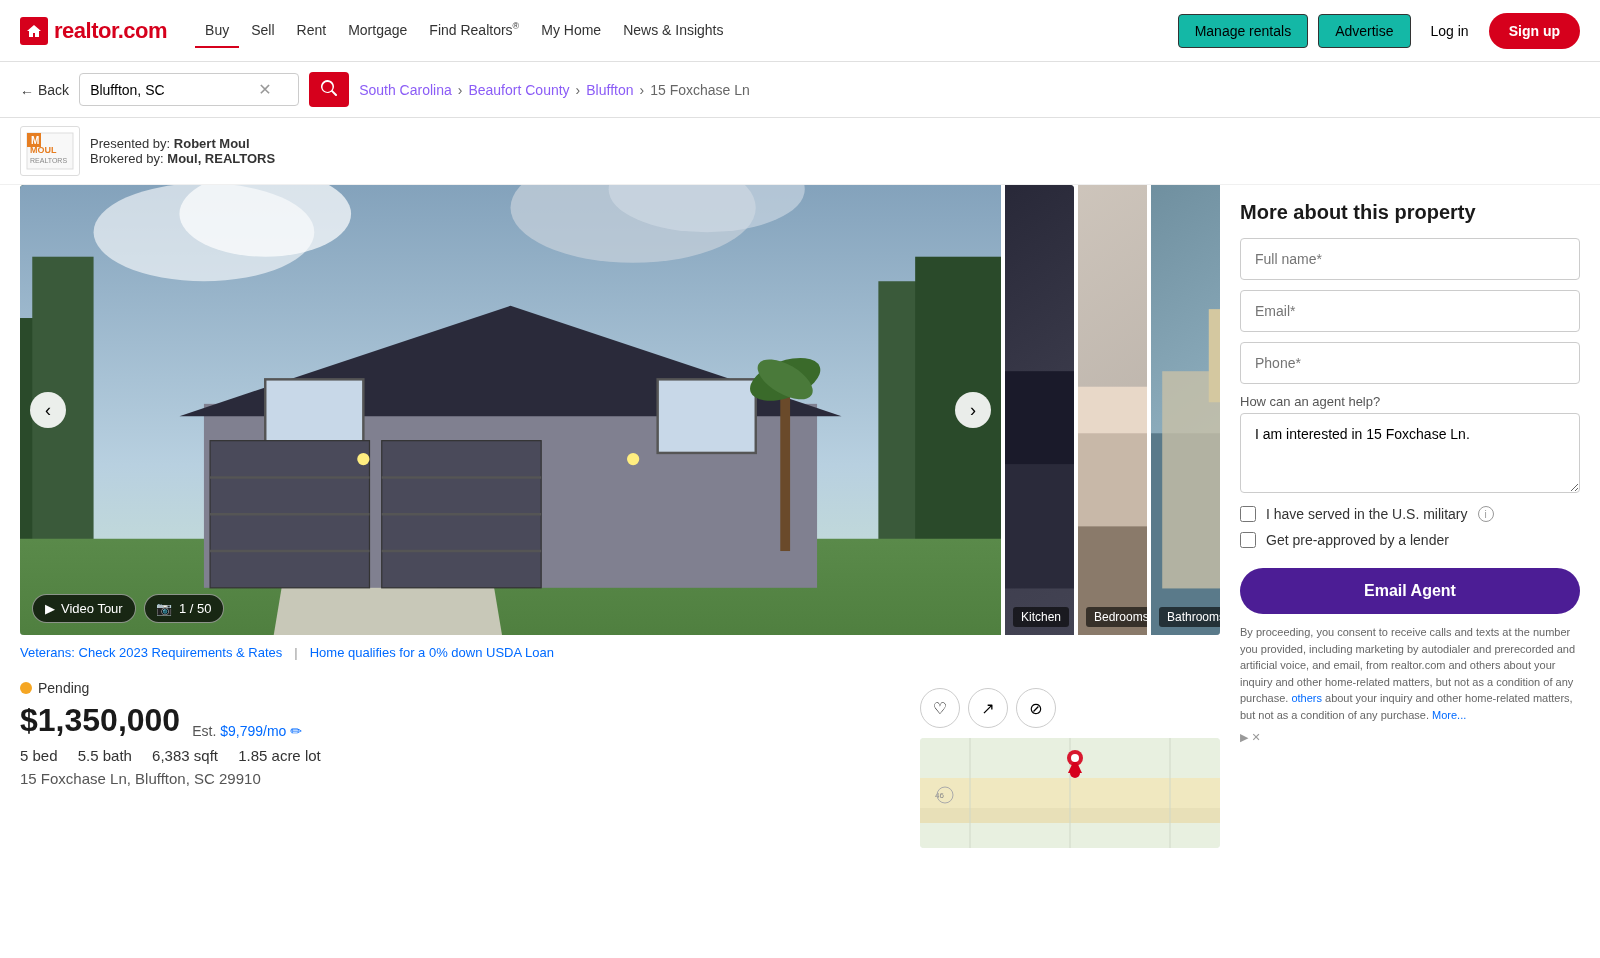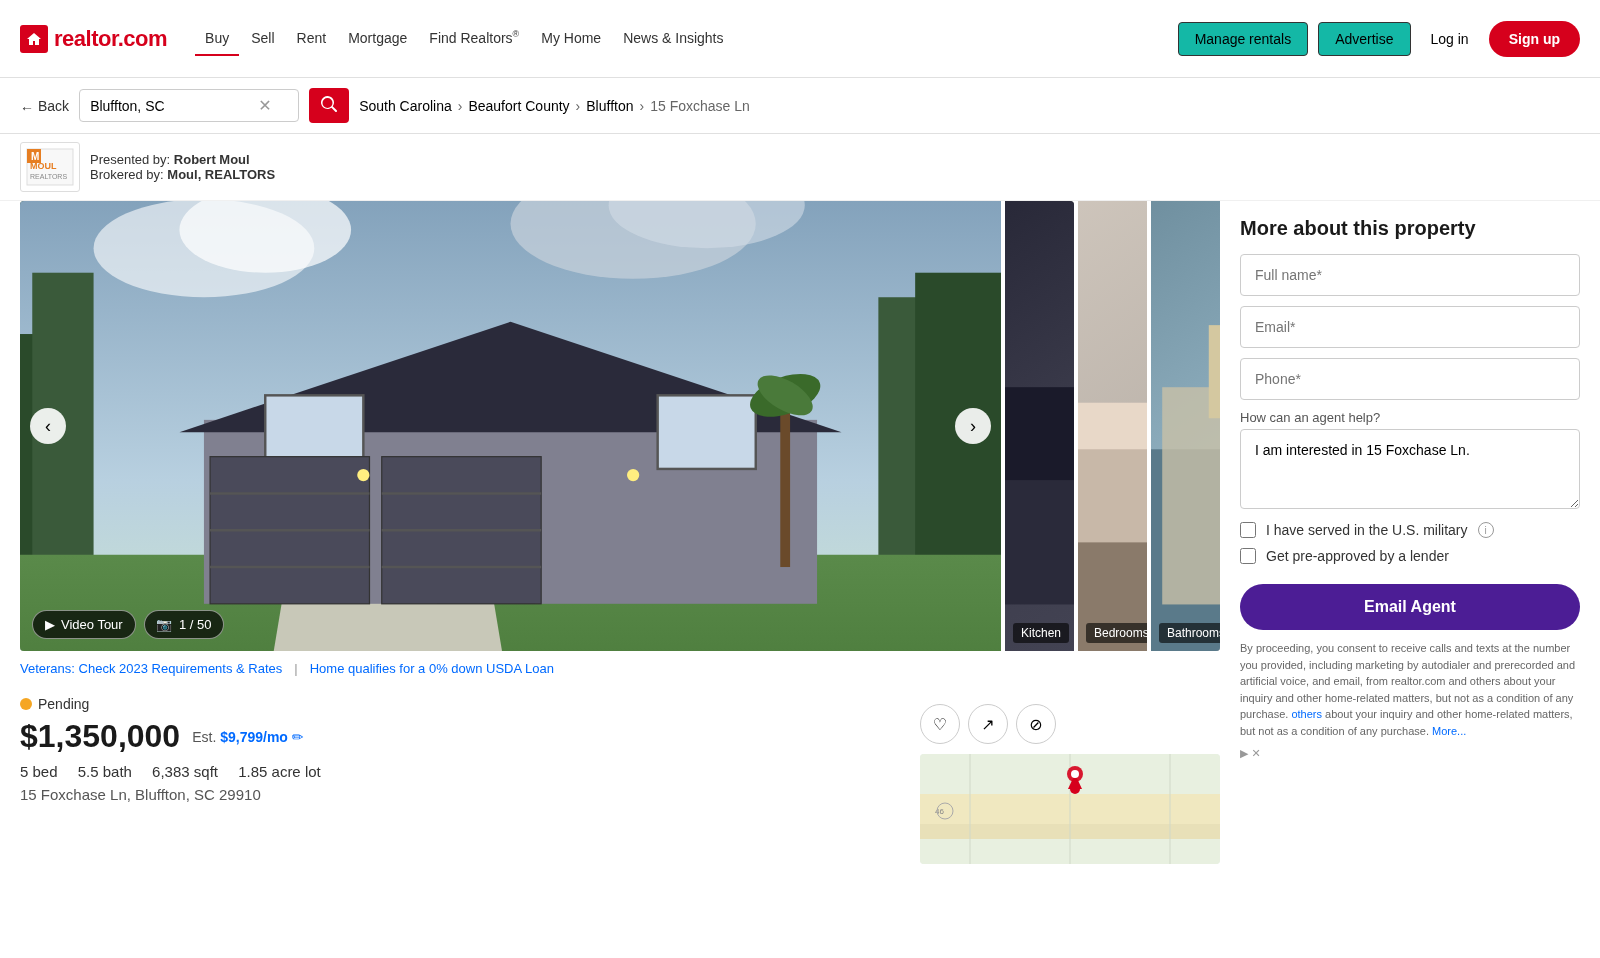--- a/index.html
+++ b/index.html
@@ -1,19 +1,19 @@
 <!DOCTYPE html>
 <html><head>
   <meta charset="utf-8">
   <style>
     * { box-sizing: border-box; margin: 0; padding: 0; }
     body { font-family: -apple-system, BlinkMacSystemFont, 'Segoe UI', Arial, sans-serif; font-size: 14px; color: #333; background: #fff; }
 
     
-    .header { display: flex; align-items: center; padding: 0 20px; height: 78px; border-bottom: 1px solid #e0e0e0; gap: 18px; }
+    .header { display: flex; align-items: center; padding: 0 20px; height: 62px; border-bottom: 1px solid #e0e0e0; gap: 18px; }
     .logo { display: flex; align-items: center; gap: 6px; margin-right: 10px; }
     .logo-house { width: 28px; height: 28px; background: #d6001c; border-radius: 3px; display: flex; align-items: center; justify-content: center; }
     .logo-house svg { fill: #fff; }
     .logo-text { font-size: 22px; font-weight: 700; color: #333; letter-spacing: -0.5px; }
     .logo-text span { color: #d6001c; }
     .nav { display: flex; gap: 2px; align-items: center; }
     .nav-item { padding: 8px 10px; font-size: 14px; font-weight: 500; color: #333; cursor: pointer; text-decoration: none; border-bottom: 2px solid transparent; }
     .nav-item.active { border-bottom: 2px solid #d6001c; color: #333; }
     .nav-reg { font-size: 9px; vertical-align: super; }
     .header-right { margin-left: auto; display: flex; align-items: center; gap: 10px; }
@@ -23,21 +23,21 @@
 
     
     .search-bar { display: flex; align-items: center; padding: 10px 20px; gap: 10px; border-bottom: 1px solid #e0e0e0; }
     .back-btn { display: flex; align-items: center; gap: 4px; font-size: 14px; font-weight: 500; color: #333; cursor: pointer; }
     .search-input-wrap { display: flex; align-items: center; border: 1px solid #ccc; border-radius: 4px; padding: 6px 10px; gap: 8px; min-width: 220px; }
     .search-input-wrap input { border: none; outline: none; font-size: 14px; width: 160px; }
     .search-clear { cursor: pointer; color: #999; font-size: 16px; }
     .search-btn { background: #d6001c; border: none; border-radius: 4px; padding: 8px 12px; cursor: pointer; }
     .search-btn svg { fill: #fff; }
     .breadcrumb { display: flex; align-items: center; gap: 6px; font-size: 14px; }
-    .breadcrumb a { color: #000000; text-decoration: none; }
+    .breadcrumb a { color: #8b5cf6; text-decoration: none; }
     .breadcrumb span { color: #666; }
     .breadcrumb-current { color: #333; }
 
     
     .agent-badge { display: flex; align-items: center; gap: 10px; padding: 8px 20px; border-bottom: 1px solid #f0f0f0; }
     .agent-logo { width: 60px; height: 50px; border: 1px solid #ddd; display: flex; align-items: center; justify-content: center; border-radius: 3px; background: #fff; }
     .agent-info { font-size: 13px; }
     .agent-info strong { font-weight: 700; }
 
     
@@ -61,24 +61,24 @@
 
     
     .links-bar { padding: 10px 0; display: flex; align-items: center; gap: 12px; font-size: 13px; }
     .links-bar a { color: #006aff; text-decoration: none; }
     .links-bar .sep { color: #999; }
 
     
     .property-info { padding: 10px 0; }
     .status-badge { display: inline-flex; align-items: center; gap: 6px; font-size: 14px; font-weight: 500; margin-bottom: 6px; }
     .status-dot { width: 12px; height: 12px; background: #f5a623; border-radius: 50%; }
-    .price-row { display: flex; align-items: center; gap: 12px; margin-bottom: 8px; }
+    .price-row { display: flex; align-items: flex-end; gap: 12px; margin-bottom: 8px; }
     .price { font-size: 32px; font-weight: 700; color: #1a1a1a; }
     .est-payment { font-size: 14px; color: #555; }
-    .est-payment a { color: #006aff; text-decoration: none; font-weight: 700; }
+    .est-payment a { color: #006aff; text-decoration: none; font-weight: 400; }
     .edit-icon { color: #006aff; cursor: pointer; font-size: 14px; }
     .property-details { font-size: 15px; color: #333; margin-bottom: 6px; }
     .property-details span { margin-right: 16px; font-weight: 500; }
     .property-address { font-size: 15px; color: #555; }
 
     
     .prop-actions { display: flex; gap: 8px; margin-top: 8px; }
     .prop-action-btn { width: 40px; height: 40px; border-radius: 50%; border: 1px solid #ccc; background: #fff; cursor: pointer; display: flex; align-items: center; justify-content: center; font-size: 16px; }
 
     

